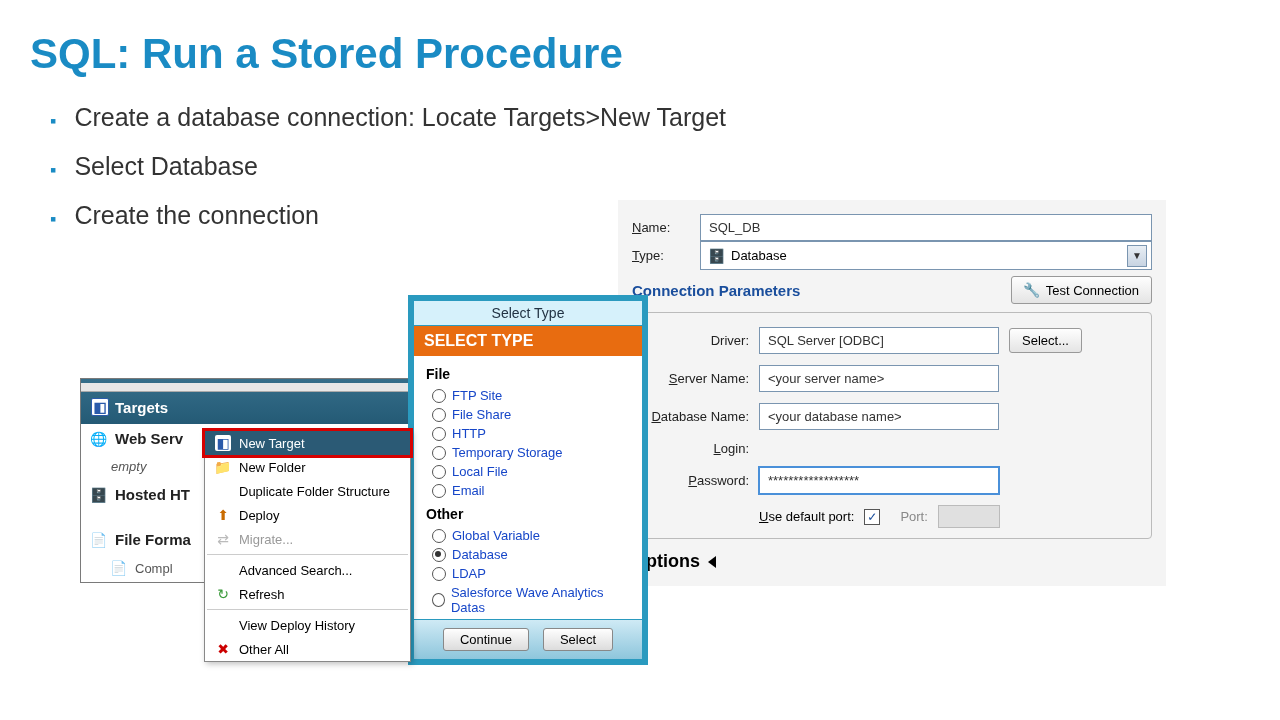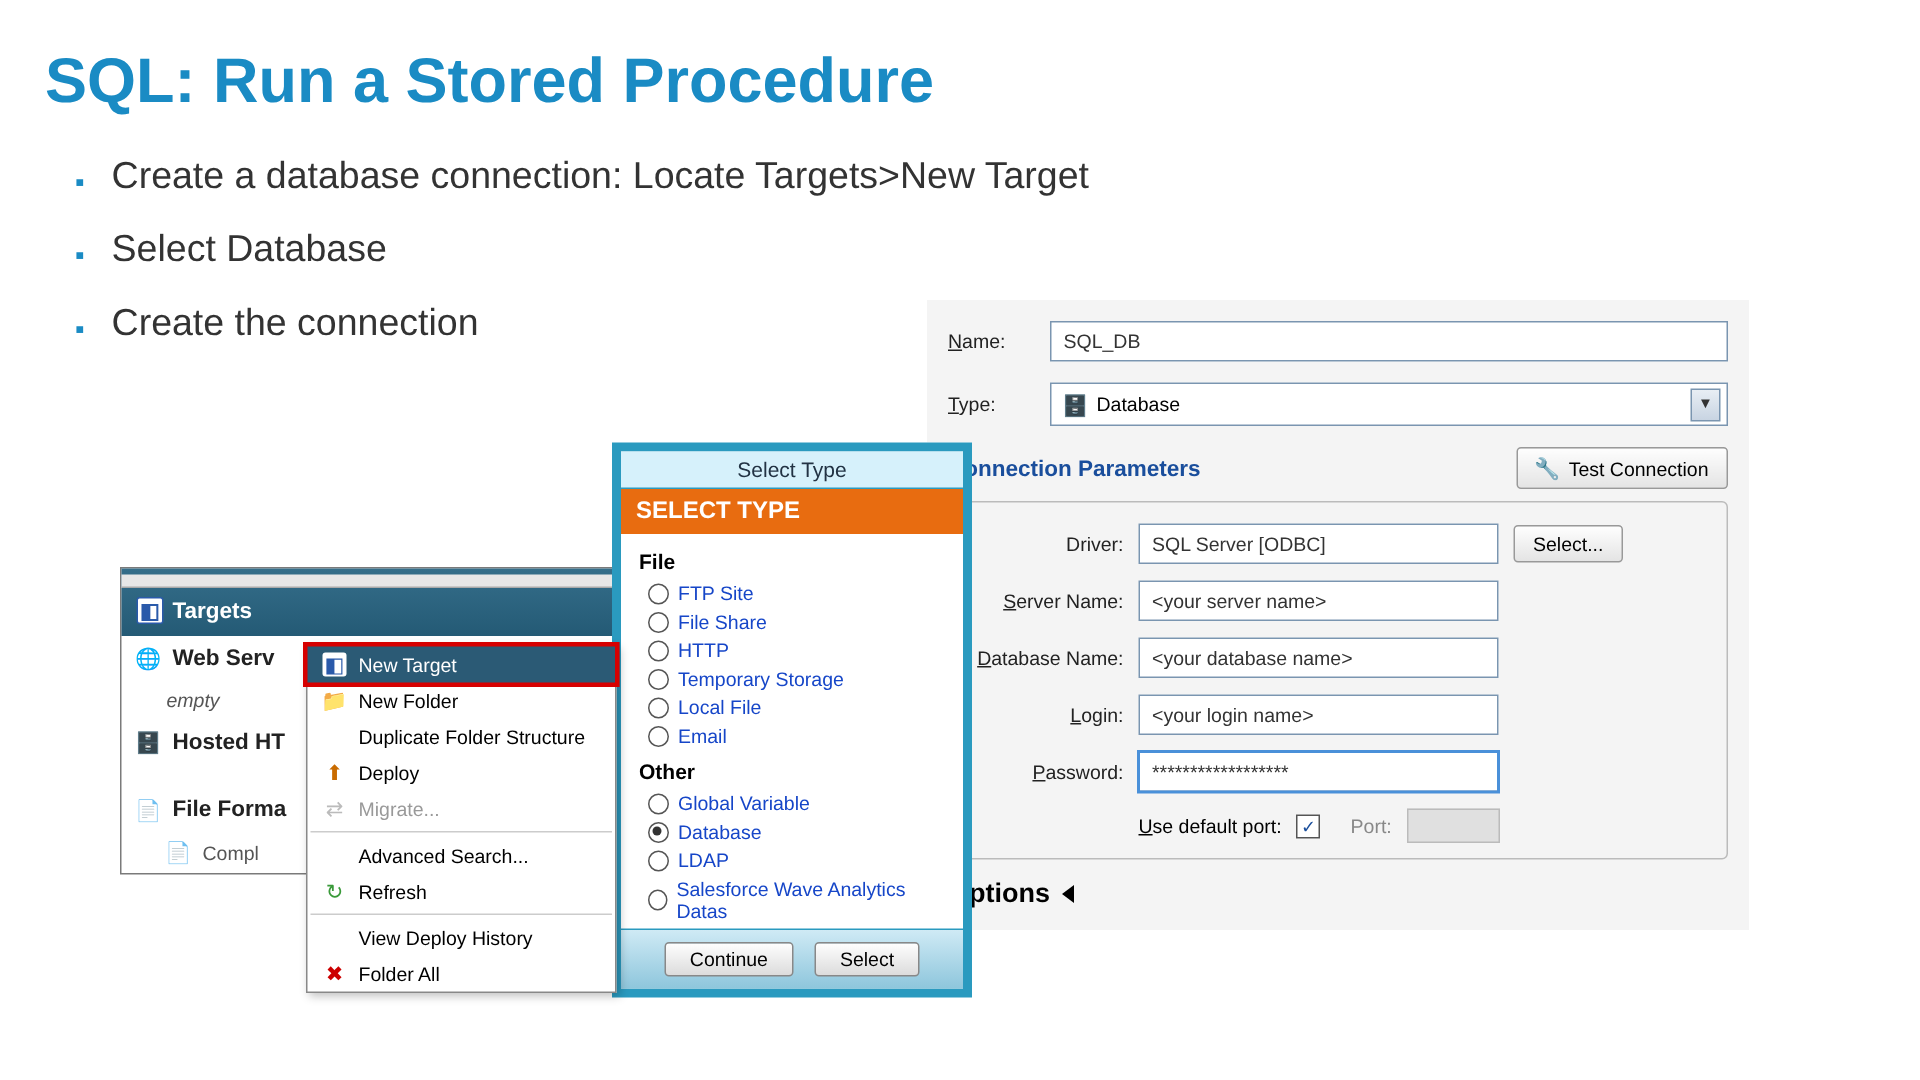--- a/index.html
+++ b/index.html
@@ -169,21 +169,20 @@
     left: 618px;
     width: 520px;
     background: #f4f4f4;
     padding: 14px;
     font-size: 13px;
   }
   .form-row {
     display: flex;
     align-items: center;
     gap: 12px;
-    margin-bottom: 14px;
   }
   .form-label { width: 56px; color: #222; }
   .input {
     border: 1px solid #7a95b0;
     background: #fff;
     padding: 2px 8px;
     height: 21px;
     font-size: 13px;
     color: #333;
   }
@@ -309,21 +308,21 @@
     <span class="icon" style="color:#3a9a3a;">↻</span>
     <span>Refresh</span>
   </div>
   <div class="sep"></div>
   <div class="item">
     <span class="icon"></span>
     <span>View Deploy History</span>
   </div>
   <div class="item">
     <span class="icon" style="color:#c00;">✖</span>
-    <span>Folder All</span>
+    <span>Other All</span>
   </div>
 </div>
 
 <div class="selecttype">
   <div class="topbar">Select Type</div>
   <div class="orangebar">SELECT TYPE</div>
   <div class="section">
     <div class="grouplabel">File</div>
     <div class="radio-row">
         <span class="radio"></span>
@@ -407,21 +406,20 @@
     <div class="conn-row">
       <label><span class="underline">S</span>erver Name:</label>
       <input class="input" value="&lt;your server name&gt;" style="">
     </div>
     <div class="conn-row">
       <label><span class="underline">D</span>atabase Name:</label>
       <input class="input" value="&lt;your database name&gt;" style="">
     </div>
     <div class="conn-row">
       <label><span class="underline">L</span>ogin:</label>
-      <input class="input" value="&lt;your login name&gt;" style="">
     </div>
     <div class="conn-row">
       <label><span class="underline">P</span>assword:</label>
       <input class="input focused" value="******************" style="">
     </div>
     <div class="port-row">
       <span><span class="underline">U</span>se default port:</span>
       <span class="checkbox">✓</span>
       <span style="margin-left:10px;color:#888;">Port:</span>
       <div class="port-input"></div>

